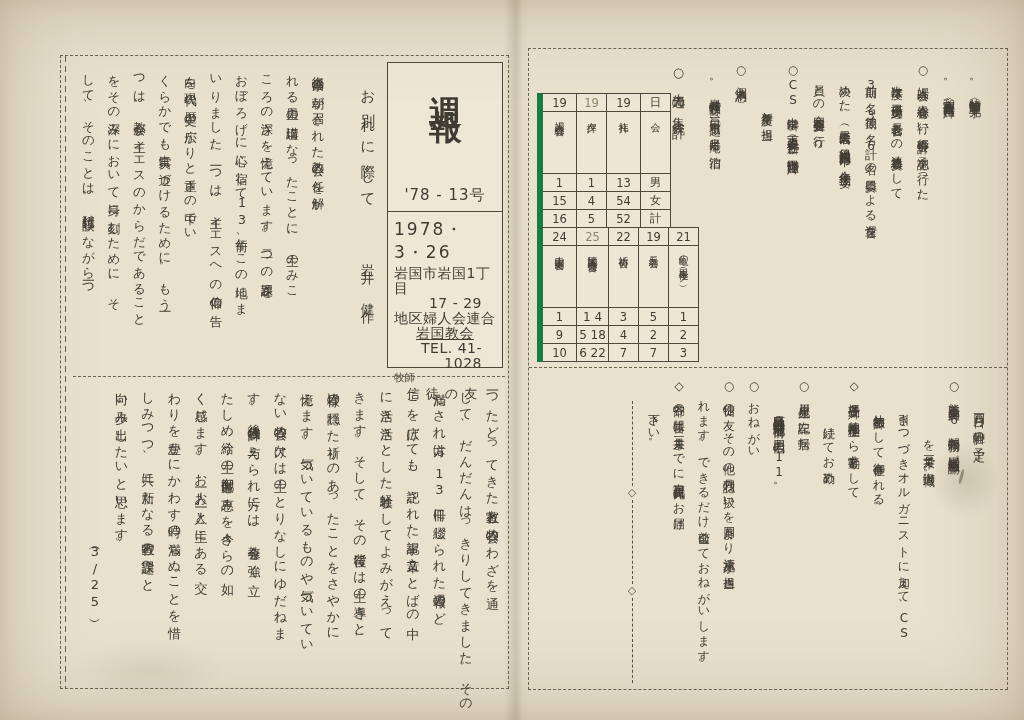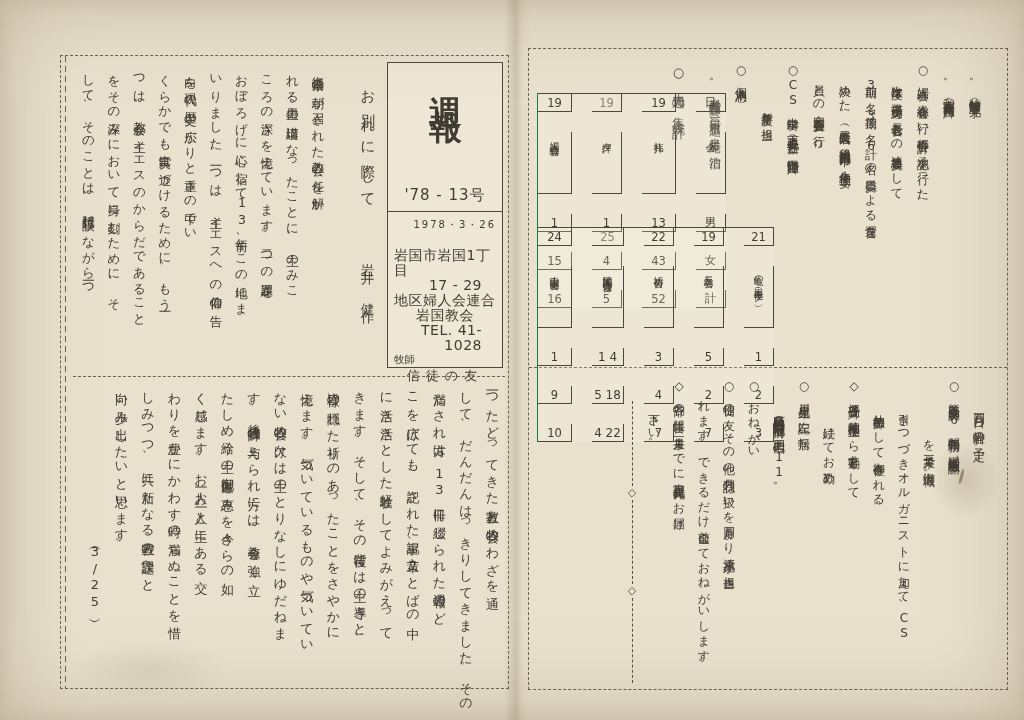--- a/index.html
+++ b/index.html
@@ -46,40 +46,40 @@
   .h-title{position:absolute;right:6px;top:6px;font-size:14.5px;letter-spacing:6px;}
   .h-author{position:absolute;right:6px;top:178px;font-size:13.5px;letter-spacing:8px;}
 
   .masthead{position:absolute;left:326px;top:6px;width:114px;height:304px;
     border:1px solid #4e483c;background:rgba(255,252,240,.25);}
   .mh-top{height:148px;border-bottom:1px solid #4e483c;position:relative;text-align:center;}
   .mh-title{position:absolute;left:50%;transform:translateX(-50%);top:8px;
     font-size:33px;font-weight:bold;letter-spacing:13px;}
   .mh-issue{position:absolute;left:0;right:0;bottom:6px;font-size:15px;letter-spacing:1px;}
   .mh-bottom{padding:6px 6px 0 6px;text-align:left;}
-  .mh-date{font-size:10px;letter-spacing:2px;text-align:right;margin-bottom:16px;}
+  .mh-date{font-size:17px;letter-spacing:2px;text-align:left;margin-bottom:2px;}
   .mh-addr div{font-size:14px;line-height:15px;letter-spacing:.5px;}
   .mh-addr .r{text-align:right;padding-right:14px;}
-  .mh-addr .c{text-align:center;}
+  .mh-addr .c{text-align:center;text-decoration:underline;}
   .mh-pastor-label{font-size:10.5px;}
   .mh-pastor{font-size:13px;letter-spacing:6px;text-align:center;}
 
   
   .notes-top{position:absolute;left:167px;top:14px;width:292px;height:302px;
     display:flex;flex-direction:row-reverse;justify-content:flex-start;}
   .notes-top p.col{font-size:12px;line-height:26px;letter-spacing:1px;}
   .notes-bottom{position:absolute;left:110px;top:330px;width:352px;height:300px;
     display:flex;flex-direction:row-reverse;justify-content:flex-start;}
   .notes-bottom p.col{font-size:12px;line-height:25px;letter-spacing:1px;}
   .sep-line{position:absolute;left:0;right:0;top:318px;border-top:1px dashed #6a6251;}
 
   .stats-heading{position:absolute;left:140px;top:16px;height:180px;font-size:13px;letter-spacing:3px;}
 
-  .stable{position:absolute;display:grid;border-top:1px solid #4e483c;border-left:1px solid #15803d;
-    background:rgba(255,252,240,.2);gap:20px;}
+  .stable{position:absolute;display:grid;border-top:1px solid #4e483c;border-left:6px solid #15803d;
+    background:rgba(255,252,240,.2);}
   .stable-top{left:8px;top:44px;grid-template-columns:34px 30px 34px 30px;
     grid-template-rows:18px 62px 18px 18px 18px;}
   .stable-bottom{left:8px;top:178px;grid-template-columns:34px 32px 30px 30px 30px;
     grid-template-rows:18px 62px 18px 18px 18px;}
   .tc{border-right:1px solid #4e483c;border-bottom:1px solid #4e483c;
     display:flex;align-items:center;justify-content:center;
     font-size:11.5px;letter-spacing:0;overflow:hidden;}
   .tn{writing-mode:vertical-rl;text-orientation:upright;font-size:10px;line-height:11px;
     letter-spacing:1px;padding-top:2px;justify-content:flex-start;display:flex;}
   .faded{color:#8d8470;}
@@ -188,21 +188,21 @@
       <div class="tc tn">礼拝</div>
       <div class="tc tn">会</div>
 
       <div class="tc">1</div>
       <div class="tc">1</div>
       <div class="tc">13</div>
       <div class="tc">男</div>
 
       <div class="tc">15</div>
       <div class="tc">4</div>
-      <div class="tc">43</div>
+      <div class="tc">54</div>
       <div class="tc">女</div>
 
       <div class="tc">16</div>
       <div class="tc">5</div>
       <div class="tc">52</div>
       <div class="tc">計</div>
     </div>
 
     <div class="stable stable-bottom">
       <div class="tc">24</div>
@@ -223,21 +223,21 @@
       <div class="tc">5</div>
       <div class="tc">1</div>
 
       <div class="tc">9</div>
       <div class="tc small">5 18</div>
       <div class="tc">4</div>
       <div class="tc">2</div>
       <div class="tc">2</div>
 
       <div class="tc">10</div>
-      <div class="tc small">4 22</div>
+      <div class="tc small">6 22</div>
       <div class="tc">7</div>
       <div class="tc">7</div>
       <div class="tc">3</div>
     </div>
 
     <div class="notes-bottom">
       <p class="col">　　四月一日　離岩の予定。</p>
       <p class="col">○熊谷真由美姉　6年間勤務の岩国幼稚園教諭</p>
       <p class="col">　　　　を三月末で御退職。</p>
       <p class="col">　　引きつづきオルガニストに加えて、CS</p>

